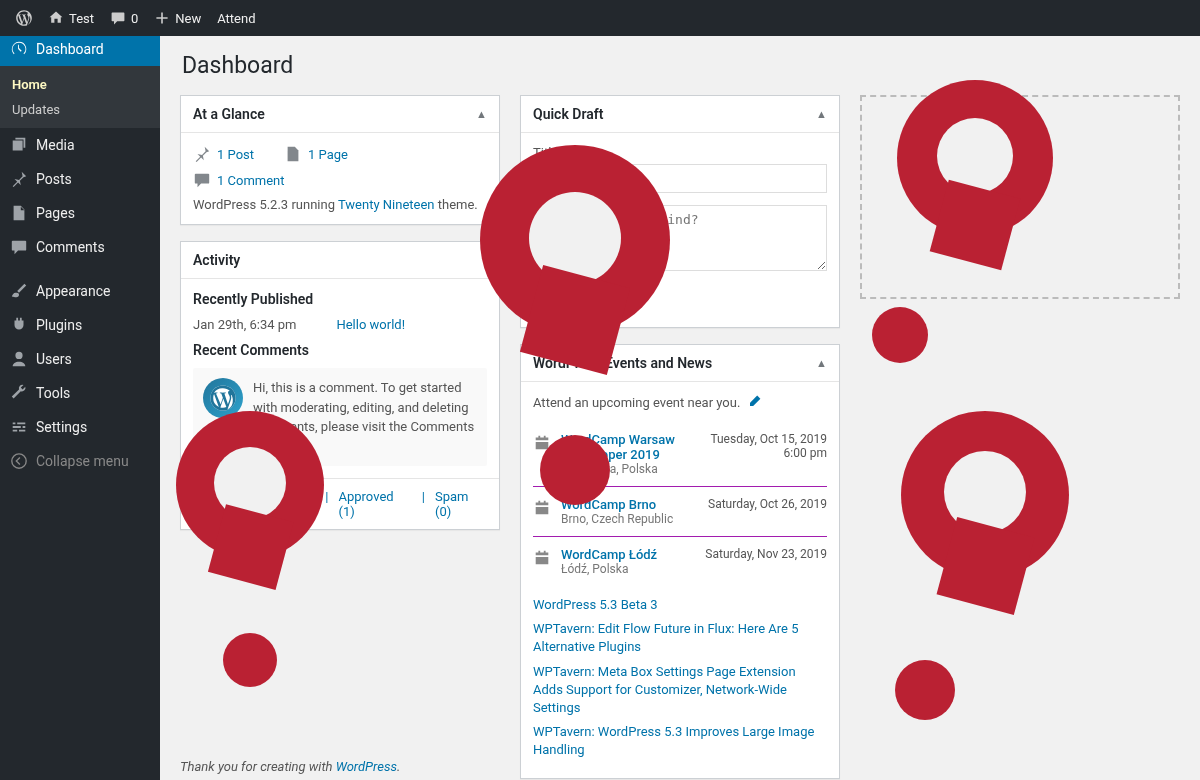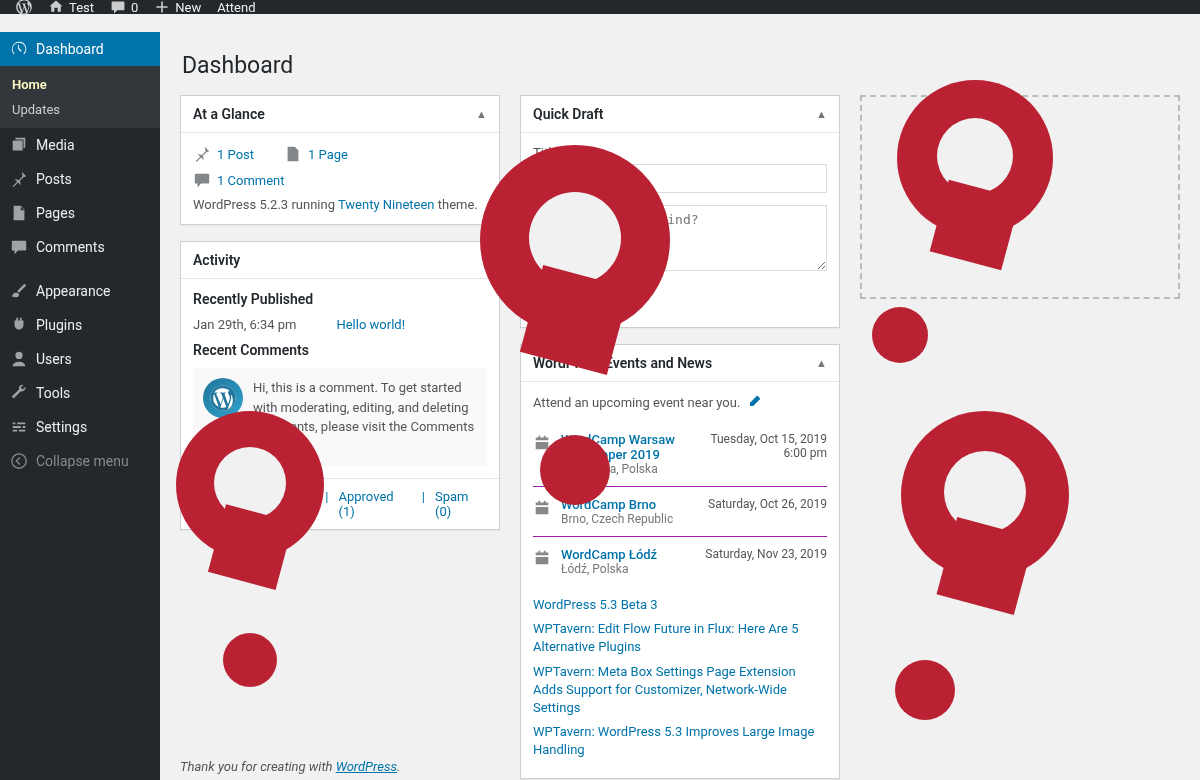--- a/index.html
+++ b/index.html
@@ -22,21 +22,21 @@
     font-size:13px;
     color:var(--wp-text);
     background:var(--wp-page-bg);
     width:1200px;
     height:780px;
     overflow:hidden;
     position:relative;
   }
   
   .topbar{
-    position:absolute;top:0;left:0;right:0;height:14px;
+    position:absolute;top:0;left:0;right:0;height:36px;
     background:var(--wp-topbar);color:#ccc;
     display:flex;align-items:center;
     font-size:13px;padding:0 8px;
     z-index:100;
   }
   .topbar .item{display:flex;align-items:center;gap:5px;padding:0 8px;height:100%;cursor:pointer;color:#eee}
   .topbar svg{width:16px;height:16px;fill:#ccc}
   
   .sidebar{
     position:absolute;top:32px;left:0;bottom:0;width:160px;
@@ -368,21 +368,21 @@
       </div>
     </div>
 
     <div class="col" style="max-width:335px">
       <div class="dropzone"></div>
     </div>
   </div>
 </div>
 
 <div class="footer">
-  <span>Thank you for creating with </span><a style="text-decoration:underline">WordPress</a><span>.</span>
+  <span>Thank you for creating with </span><a style="">WordPress</a><span>.</span>
 </div>
 
 <div class="qmark" style="left:450px;top:130px"><svg width="270" height="400">
       <circle cx="125" cy="110" r="95" fill="var(--wp-red)"></circle>
       <circle cx="125" cy="108" r="46" fill="var(--wp-page-bg)"></circle>
       <rect x="80" y="145" width="90" height="90" fill="var(--wp-red)" transform="rotate(15 125 190)"></rect>
       <circle cx="125" cy="340" r="35" fill="var(--wp-red)"></circle>
     </svg></div>
 <div class="qmark" style="left:150px;top:400px"><svg width="210" height="300">
       <circle cx="100" cy="85" r="74" fill="var(--wp-red)"></circle>

